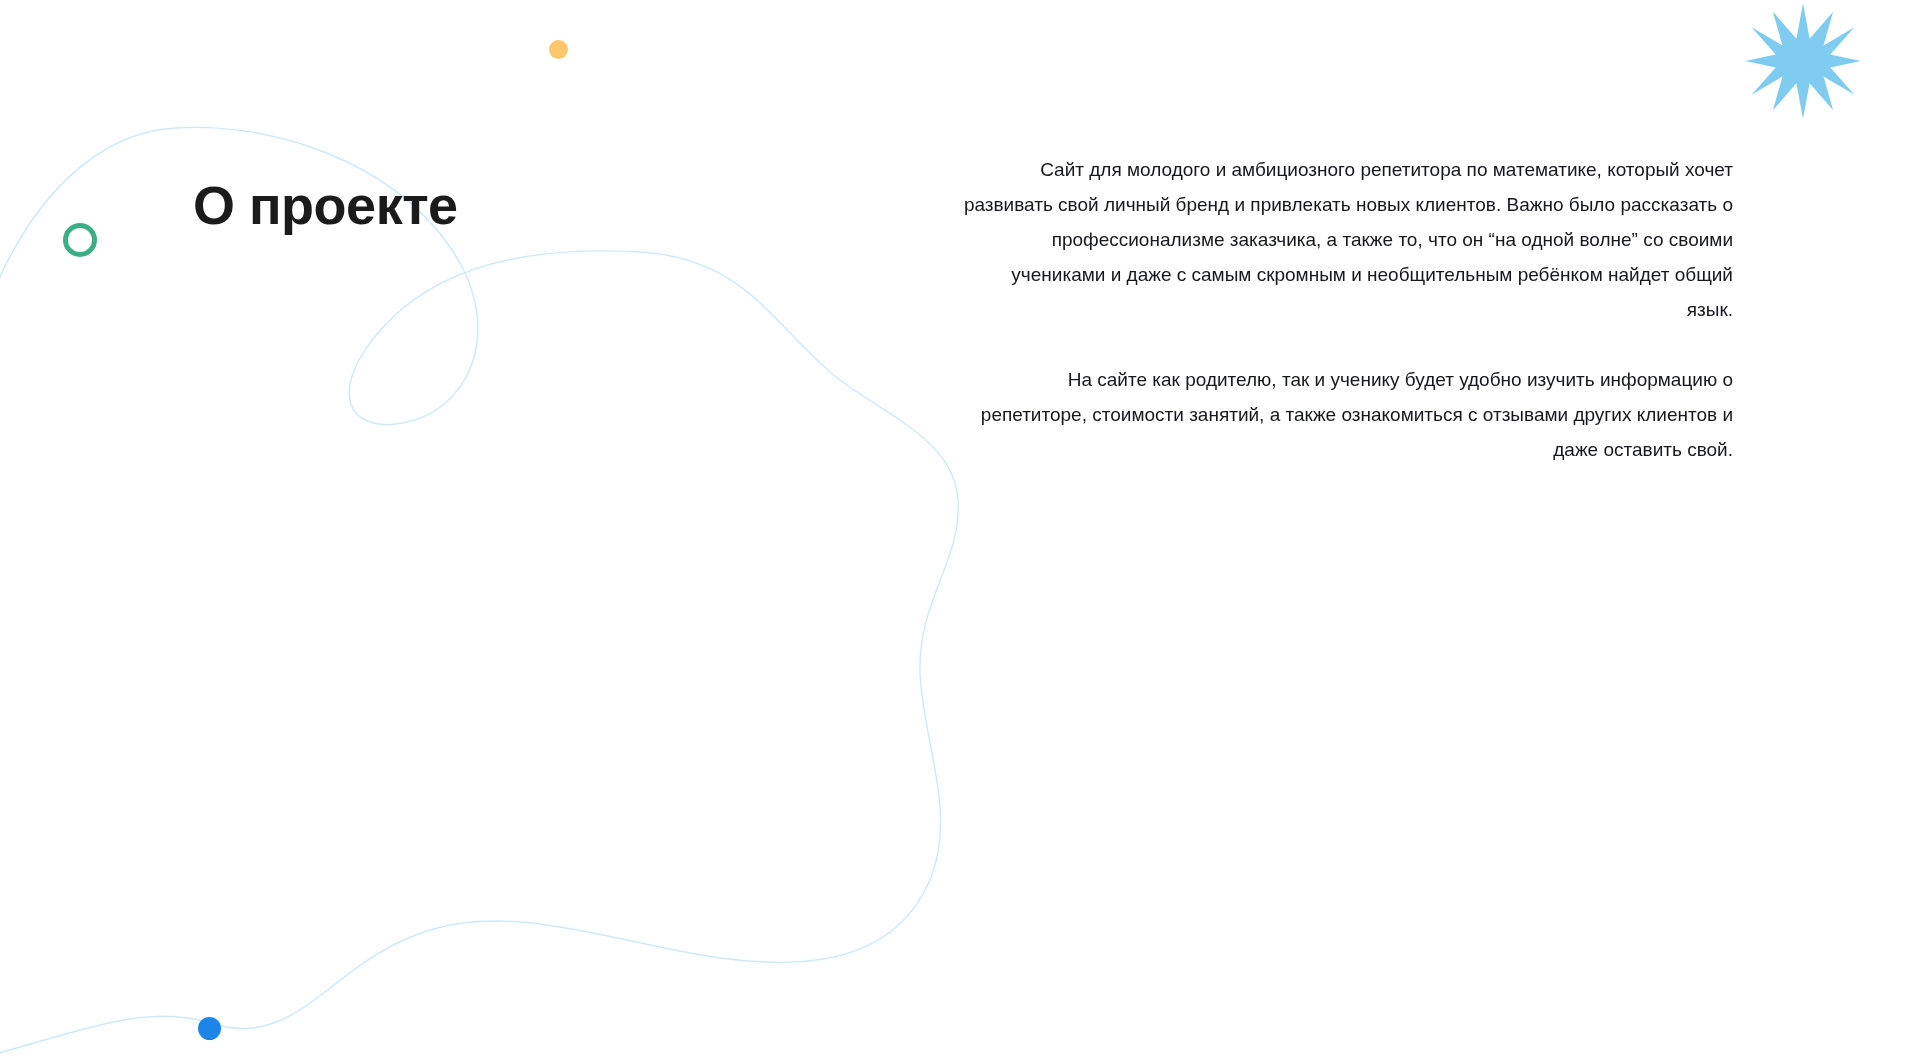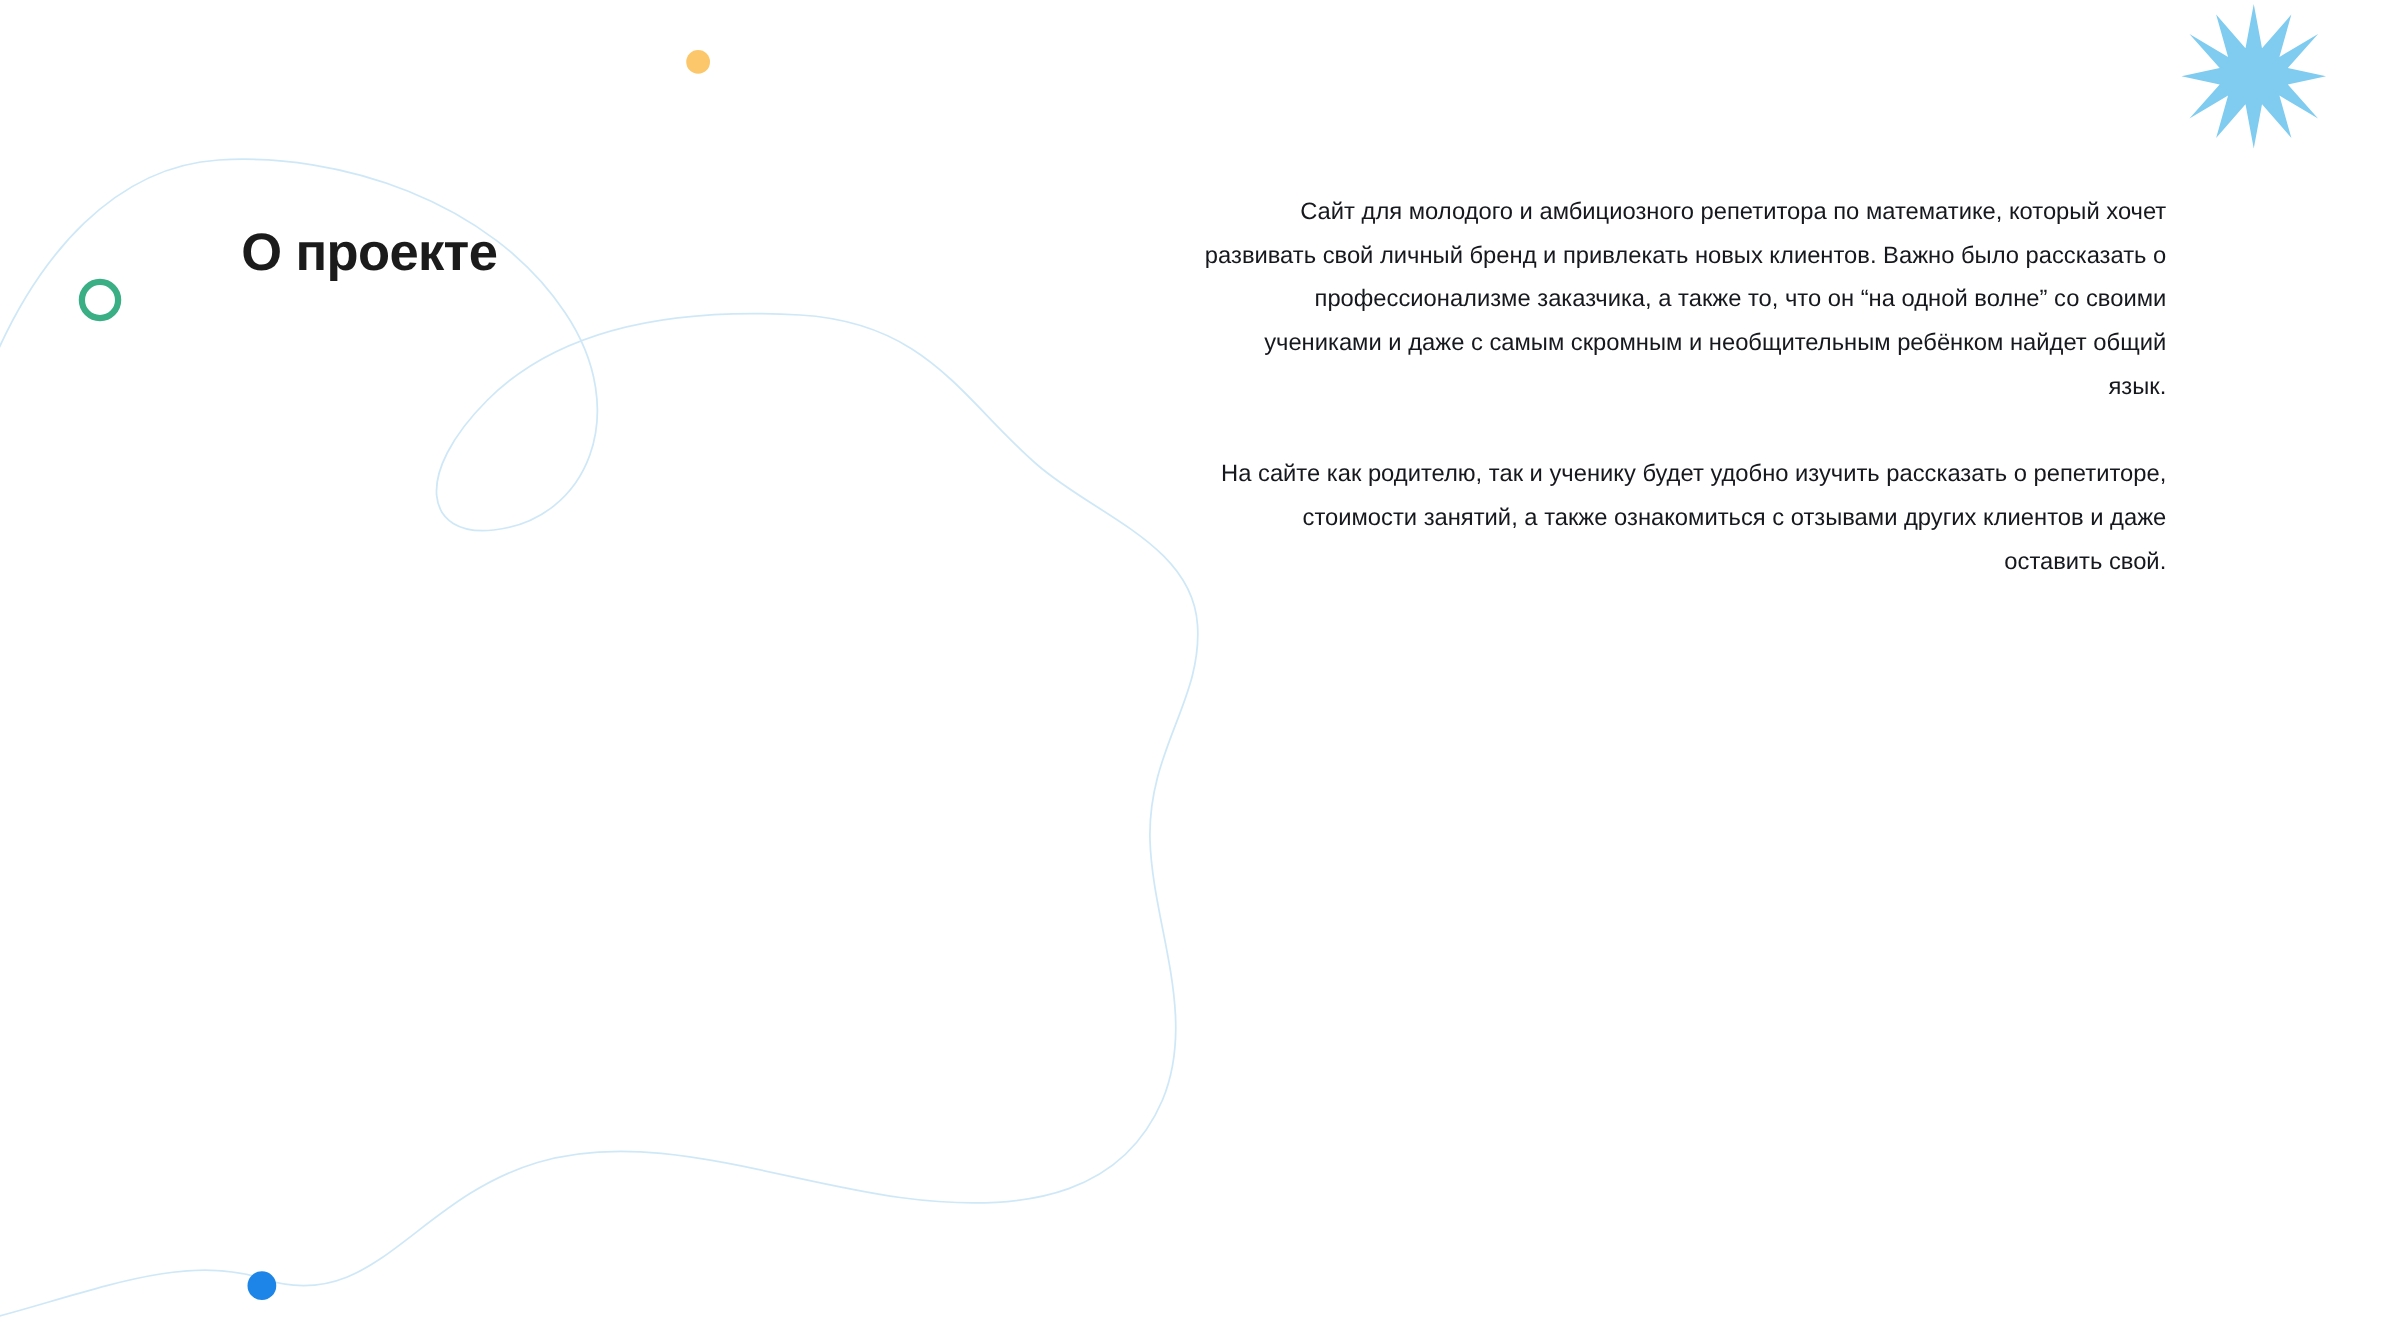--- a/index.html
+++ b/index.html
@@ -70,22 +70,22 @@
 
   
   #content {
     position: absolute;
     inset: 0;
   }
 
   #page-title {
     position: absolute;
     left: 193px;
-    top: 152px;
-    font-size: 42px;
+    top: 141px;
+    font-size: 54px;
     font-weight: 700;
     letter-spacing: -0.5px;
     color: #1b1b1b;
     line-height: 1.05;
     white-space: nowrap;
   }
 
   #about-text {
     position: absolute;
     left: 963px;
@@ -145,16 +145,16 @@
   <div id="amber-dot" class="decor-shape"></div>
   <div id="blue-dot" class="decor-shape"></div>
 </div>
 
 <div id="content">
 
   <h1 id="page-title">О проекте</h1>
 
   <div id="about-text">
     <p class="body-paragraph">Сайт для молодого и амбициозного репетитора по математике, который хочет развивать свой личный бренд и привлекать новых клиентов. Важно было рассказать о профессионализме заказчика, а также то, что он “на одной волне” со своими учениками и даже с самым скромным и необщительным ребёнком найдет общий язык.</p>
-    <p class="body-paragraph">На сайте как родителю, так и ученику будет удобно изучить рассказать о репетиторе, стоимости занятий, а также ознакомиться с отзывами других клиентов и даже оставить свой.</p>
+    <p class="body-paragraph">На сайте как родителю, так и ученику будет удобно изучить информацию о репетиторе, стоимости занятий, а также ознакомиться с отзывами других клиентов и даже оставить свой.</p>
   </div>
 
 </div>
 
 </body></html>

